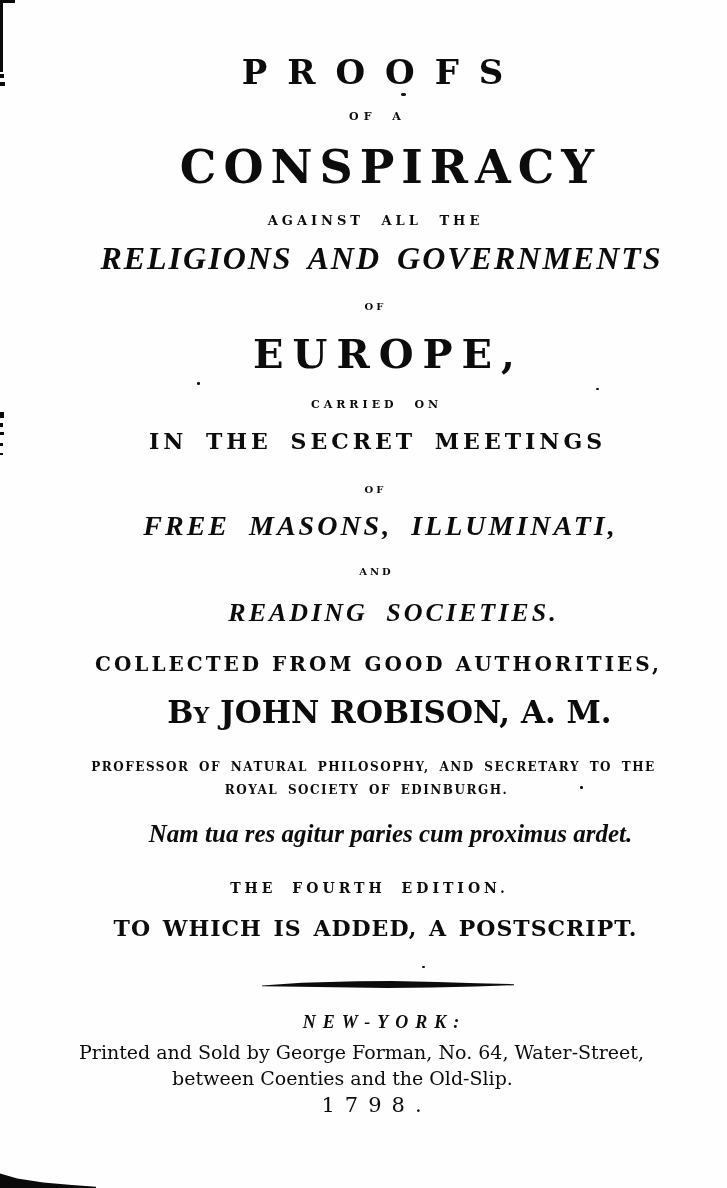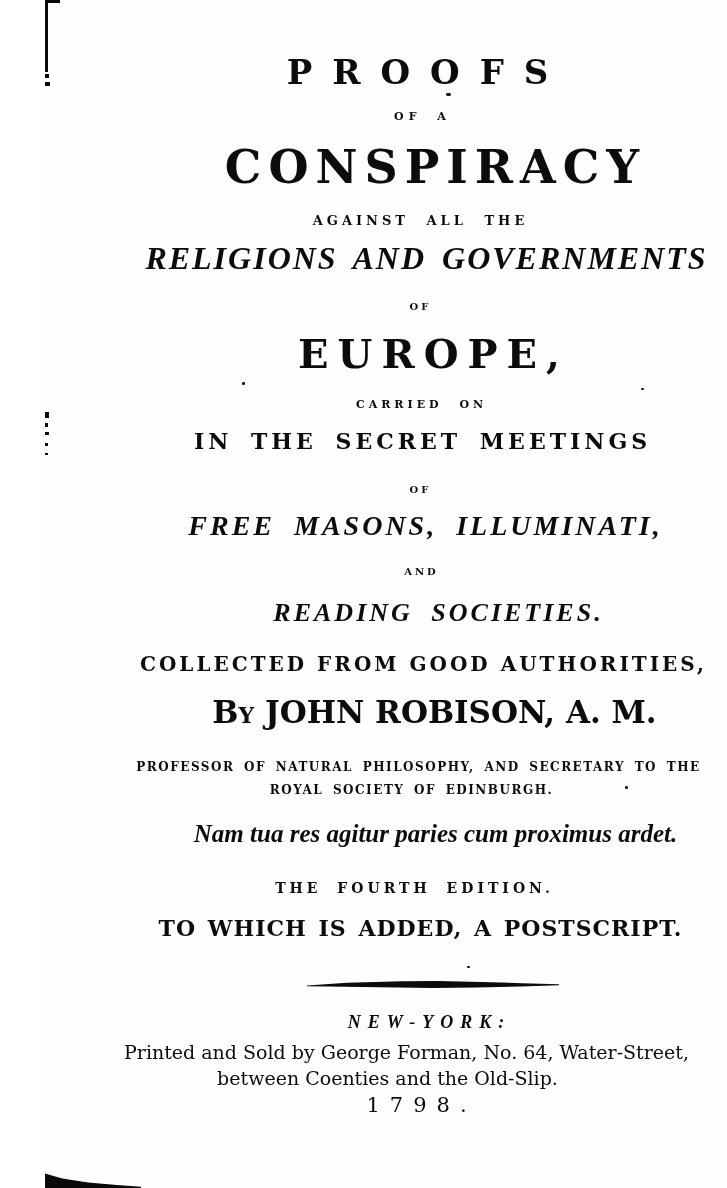--- a/index.html
+++ b/index.html
@@ -3,21 +3,21 @@
 <meta charset="utf-8">
 <style>
   html, body { margin: 0; padding: 0; }
   body {
     width: 727px; height: 1188px;
     background: #ffffff;
     position: relative;
     overflow: hidden;
     font-family: "DejaVu Serif", serif;
   }
-  .page { position: absolute; inset: 0; background: #fefefe; margin-left: 45px; }
+  .page { position: absolute; inset: 0; background: #fefefe; }
   .line {
     position: absolute; left: 0; width: 727px;
     text-align: center; color: #0c0c0c;
     white-space: nowrap;
     font-family: "DejaVu Serif", serif;
   }
   
   .l-proofs      { top: 52px;  font-size: 34px; font-weight: bold; letter-spacing: 20px; transform: translateX(19px); }
   .l-ofa         { top: 110px; font-size: 11px; font-weight: bold; letter-spacing: 5px; word-spacing: 7px; transform: translateX(14px); }
   .l-conspiracy  { top: 140px; font-size: 46px; font-weight: bold; letter-spacing: 7px; transform: translateX(27px); }

